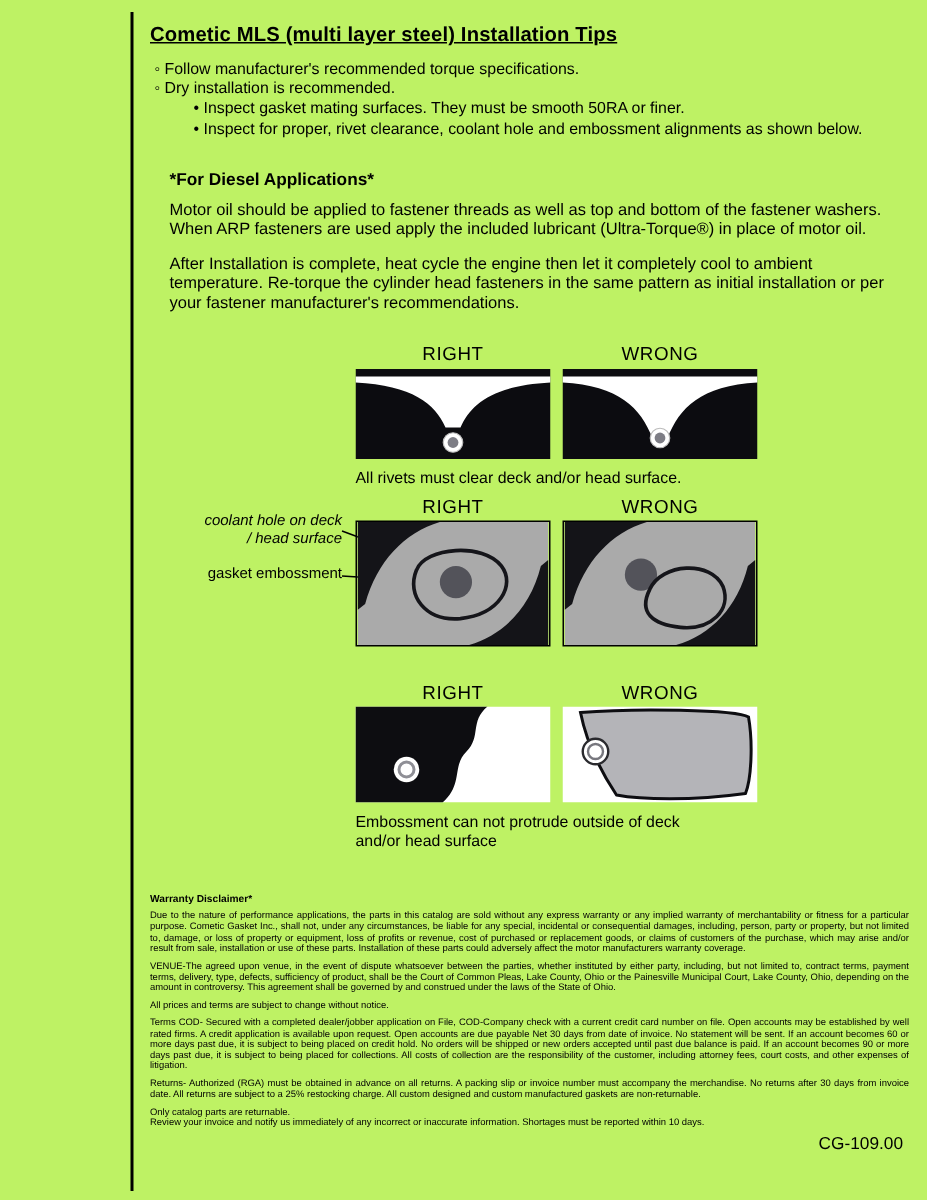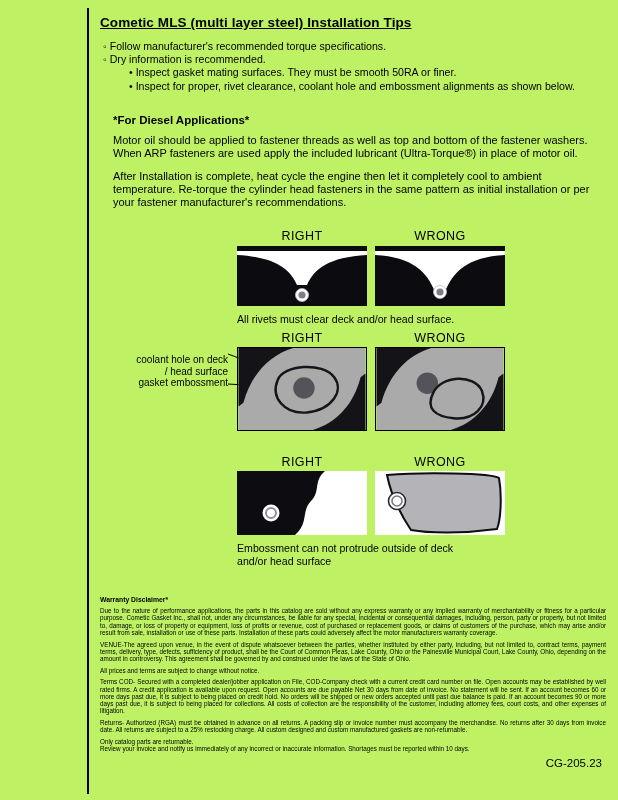--- a/index.html
+++ b/index.html
@@ -28,21 +28,21 @@
   .para2 { top:170px; width:478px; }
   .para3 { top:213px; }
 
   .fig-label { position:absolute; width:130px; text-align:center; font-size:12.5px; letter-spacing:0.4px; }
   .panel { position:absolute; width:130px; }
   .panel svg { display:block; }
   .panel2 { border:1px solid #000; }
   .fig-caption { position:absolute; left:237px; width:300px; font-size:10.6px; line-height:13px; white-space:pre-line; }
 
   .callout { position:absolute; text-align:right; font-size:10px; line-height:11.6px; }
-  .callout-coolant { left:134px; top:354px; width:94px; }
+  .callout-coolant { left:134px; top:342px; width:94px;font-style:italic; }
   .callout-emboss { left:124px; top:377px; width:104px; }
   .callout-lines { position:absolute; left:228px; top:350px; overflow:visible; }
 
   .legal { position:absolute; left:100px; top:596px; width:506px; font-size:6.3px; line-height:7.2px; }
   .legal-title { font-weight:bold; font-size:6.8px; margin-bottom:4px; }
   .legal-p { margin-bottom:4.5px; text-align:justify; }
   .legal-p.short { text-align:left; }
   .legal-p.tight { margin-bottom:0; }
 
   .page-code { position:absolute; left:492px; top:757px; width:110px; text-align:right; font-size:11.5px; }
@@ -51,21 +51,21 @@
 <body>
 
 <div class="page">
 
   <div class="left-rule"></div>
 
   <div class="title">Cometic MLS (multi layer steel) Installation Tips</div>
 
   <div class="tips">
     <div class="tip">Follow manufacturer's recommended torque specifications.</div>
-    <div class="tip">Dry information is recommended.</div>
+    <div class="tip">Dry installation is recommended.</div>
     <div class="tip sub">Inspect gasket mating surfaces.  They must be smooth 50RA or finer.</div>
     <div class="tip sub">Inspect for proper, rivet clearance, coolant hole and embossment alignments as shown below.</div>
   </div>
 
   <div class="diesel-heading">*For Diesel Applications*</div>
   <div class="para para1">Motor oil should be applied to fastener threads as well as top and bottom of the fastener washers. When ARP fasteners are used apply the included lubricant (Ultra-Torque®) in place of motor oil.</div>
   <div class="para para2">After Installation is complete, heat cycle the engine then let it completely cool to ambient temperature. Re-torque the cylinder head fasteners in the same pattern as initial installation or per your fastener manufacturer's recommendations.</div>
 
   <div class="fig-label" style="left:237px; top:229px;">RIGHT</div>
   <div class="fig-label" style="left:375px; top:229px;">WRONG</div>
@@ -143,15 +143,15 @@
     <div class="legal-title">Warranty Disclaimer*</div>
     <p class="legal-p">Due to the nature of performance applications, the parts in this catalog are sold without any express warranty or any implied warranty of merchantability or fitness for a particular purpose.  Cometic Gasket Inc., shall not, under any circumstances, be liable for any special, incidental or consequential damages, including, person, party or property, but not limited to, damage, or loss of property or equipment, loss of profits or revenue, cost of purchased or replacement goods, or claims of customers of the purchase, which may arise and/or result from sale, installation or use of these parts.  Installation of these parts could adversely affect the motor manufacturers warranty coverage.</p>
     <p class="legal-p">VENUE-The agreed upon venue, in the event of dispute whatsoever between the parties, whether instituted by either party, including, but not limited to, contract terms, payment terms, delivery, type, defects, sufficiency of product, shall be the Court of Common Pleas, Lake County, Ohio or the Painesville Municipal Court, Lake County, Ohio, depending on the amount in controversy.  This agreement shall be governed by and construed under the laws of the State of Ohio.</p>
     <p class="legal-p short">All prices and terms are subject to change without notice.</p>
     <p class="legal-p">Terms COD- Secured with a completed dealer/jobber application on File, COD-Company check with a current credit card number on file.  Open accounts may be established by well rated firms.  A credit application is available upon request.  Open accounts are due payable Net 30 days from date of invoice.  No statement will be sent.  If an account becomes 60 or more days past due, it is subject to being placed on credit hold.  No orders will be shipped or new orders accepted until past due balance is paid.  If an account becomes 90 or more days past due, it is subject to being placed for collections.  All costs of collection are the responsibility of the customer, including attorney fees, court costs, and other expenses of litigation.</p>
     <p class="legal-p">Returns- Authorized (RGA) must be obtained in advance on all returns.  A packing slip or invoice number must accompany the merchandise.  No returns after 30 days from invoice date.  All returns are subject to a 25% restocking charge.  All custom designed and custom manufactured gaskets are non-returnable.</p>
     <p class="legal-p short tight">Only catalog parts are returnable.</p>
     <p class="legal-p short">Review your invoice and notify us immediately of any incorrect or inaccurate information.  Shortages must be reported within 10 days.</p>
   </div>
 
-  <div class="page-code">CG-205.23</div>
+  <div class="page-code">CG-109.00</div>
 
 </div>
 
 </body></html>

